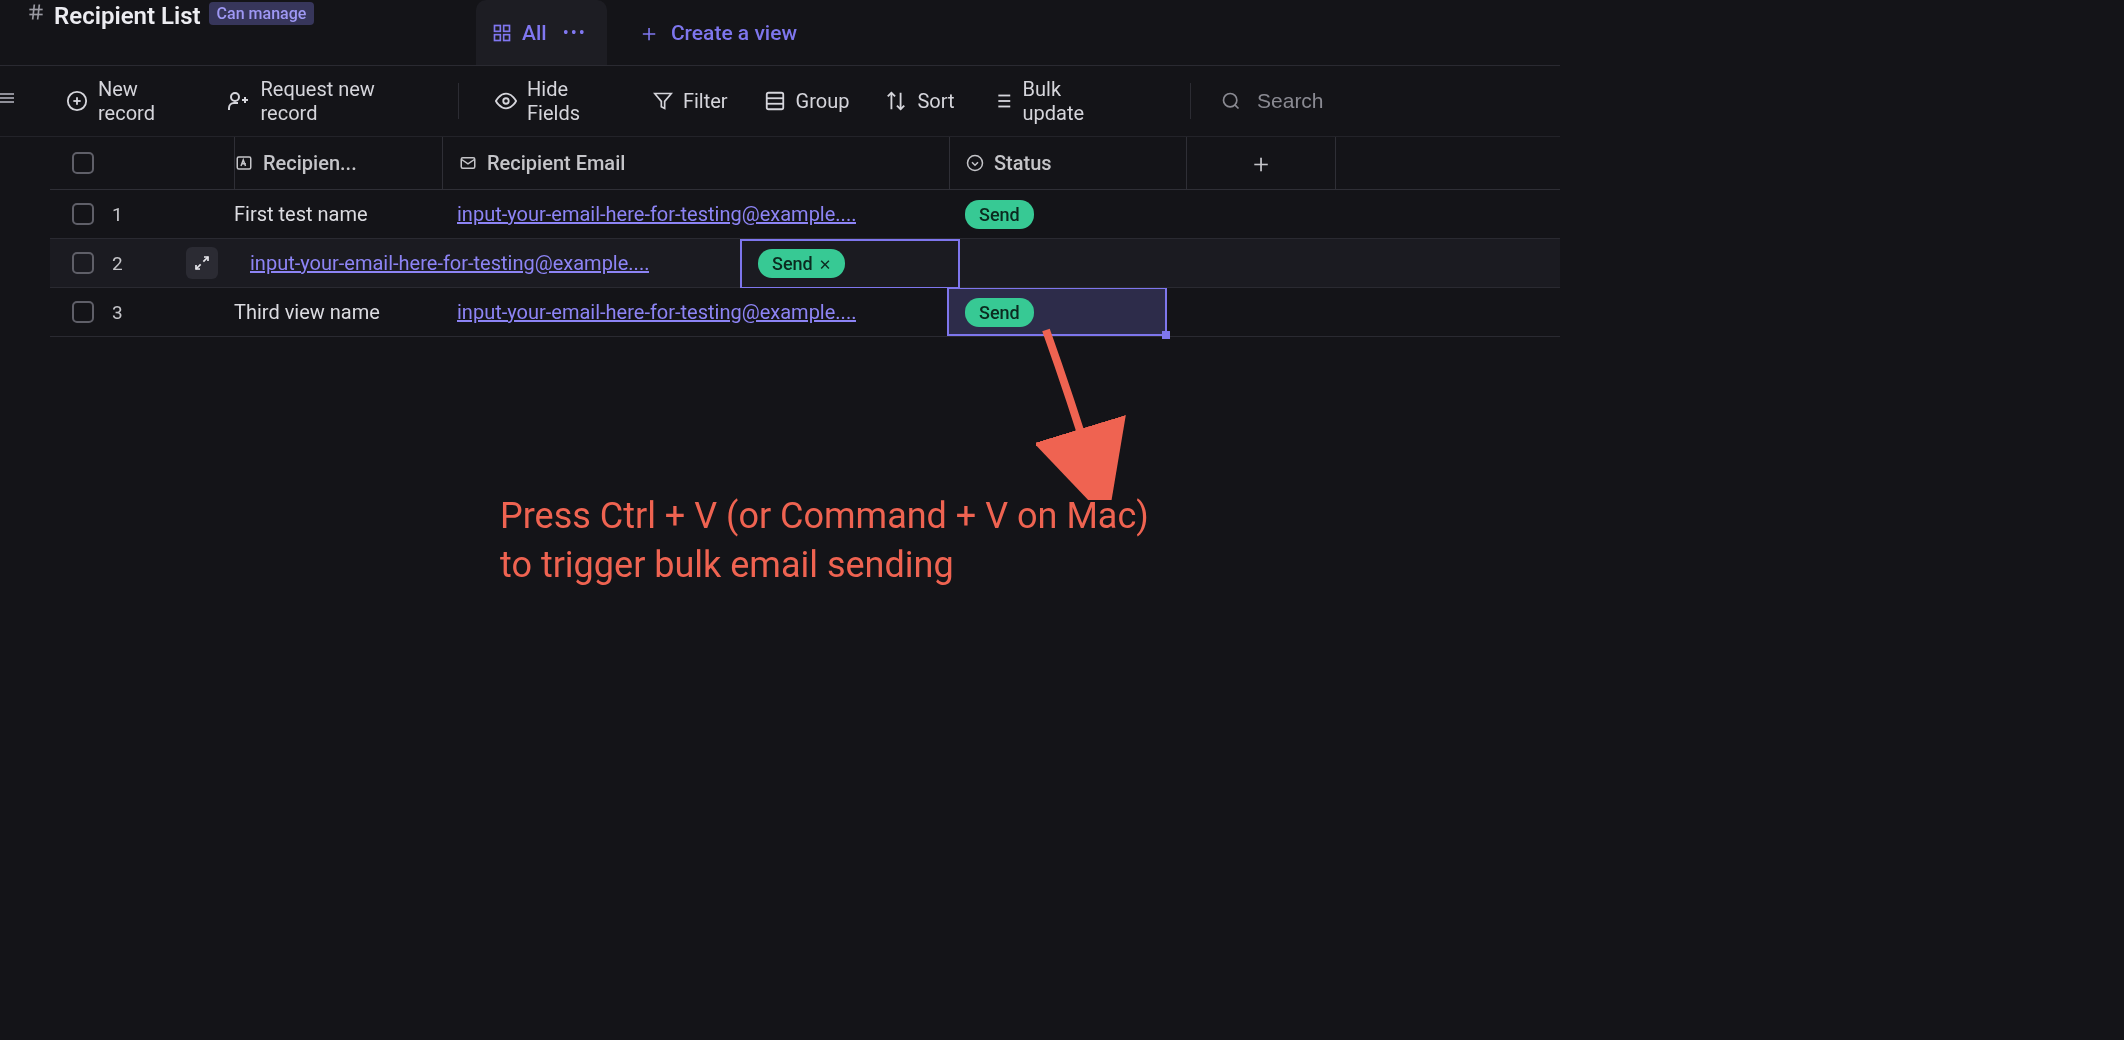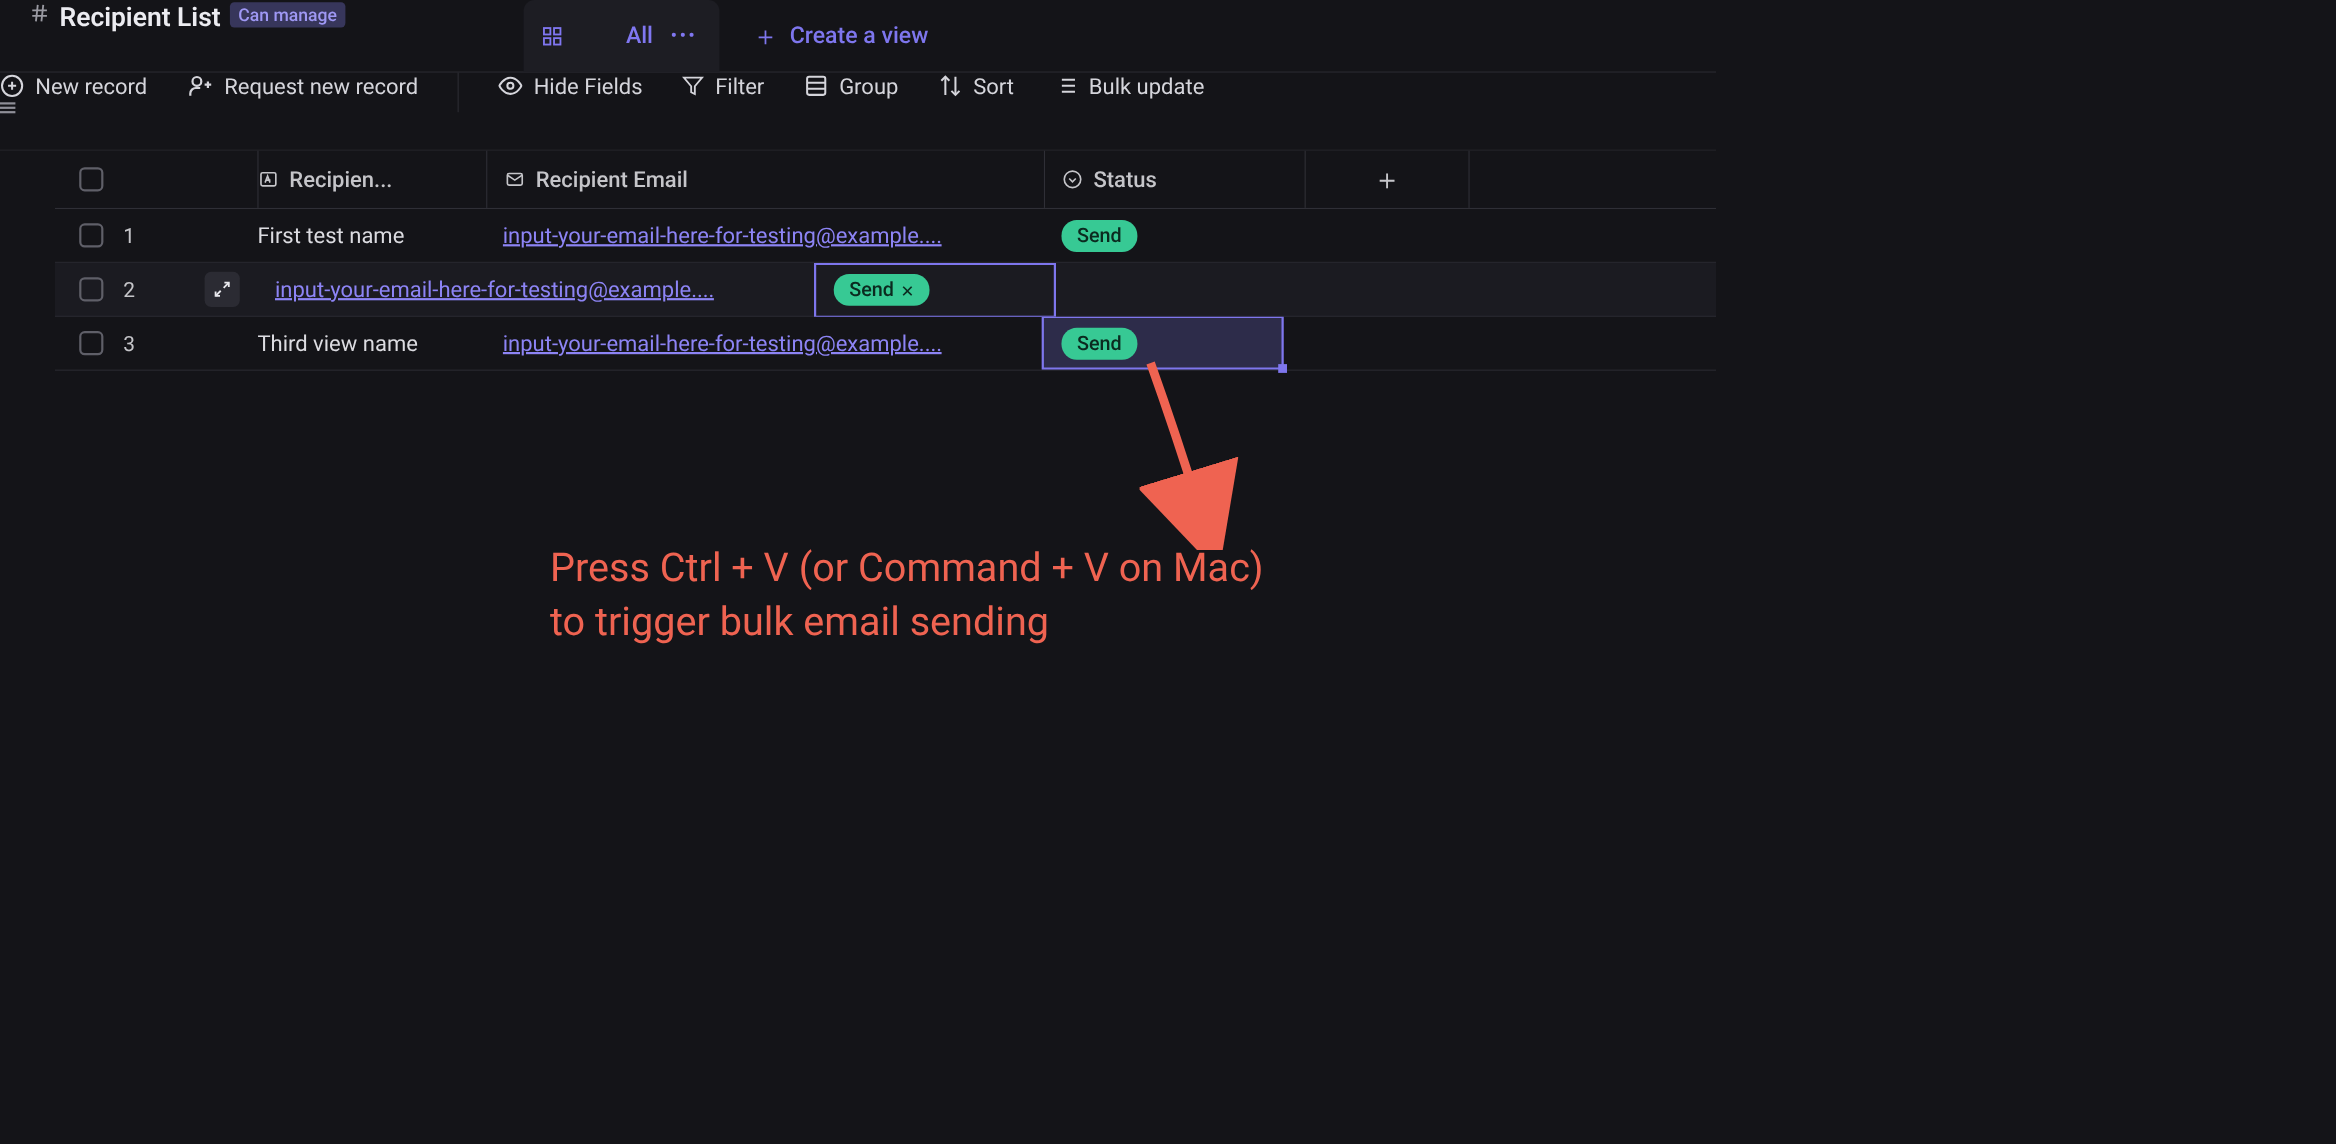--- a/index.html
+++ b/index.html
@@ -97,21 +97,20 @@
       margin-top: 0;
     }
     .tab-icon {
       color: #8077f1;
       display: flex;
     }
     .tab-label {
       color: #8077f1;
       font-size: 21px;
       font-weight: 500;
-      margin-left: 47px;
     }
     .tab-menu-dots {
       color: #8077f1;
       font-size: 18px;
       letter-spacing: 2px;
       margin-left: 6px;
     }
     .create-view-btn {
       display: flex;
       align-items: center;
@@ -122,22 +121,23 @@
       padding: 0 10px;
     }
     .plus-icon {
       font-size: 24px;
       line-height: 1;
     }
 
     
     .toolbar {
       display: flex;
-      align-items: flex-start;
+      align-items: center;
       height: 70px;
+      padding-left: 66px;
       gap: 36px;
       border-bottom: 1px solid #232329;
     }
     .tb-btn {
       display: flex;
       align-items: center;
       gap: 10px;
       color: #d5d5db;
       font-size: 20px;
     }
@@ -438,20 +438,27 @@
         <line x1="8" y1="6" x2="21" y2="6"></line>
         <line x1="8" y1="12" x2="21" y2="12"></line>
         <line x1="8" y1="18" x2="21" y2="18"></line>
         <line x1="3" y1="6" x2="3.01" y2="6"></line>
         <line x1="3" y1="12" x2="3.01" y2="12"></line>
         <line x1="3" y1="18" x2="3.01" y2="18"></line>
       </svg>
     <span>Bulk update</span>
   </div>
   <div class="toolbar-spacer"></div>
+  <div class="search-box">
+    <svg width="20" height="20" viewBox="0 0 24 24" fill="none" stroke="currentColor" stroke-width="2">
+        <circle cx="11" cy="11" r="8"></circle>
+        <line x1="21" y1="21" x2="16.65" y2="16.65"></line>
+      </svg>
+    <input type="text" placeholder="Search" style="">
+  </div>
 </div>
 
 <div class="table-wrap">
   <div class="thead">
     <div class="th th-check">
       <div class="cb"></div>
     </div>
     <div class="th th-name">
       <svg width="18" height="18" viewBox="0 0 24 24" fill="none" stroke="currentColor" stroke-width="2">
           <rect x="3" y="4" width="18" height="16" rx="2"></rect>

